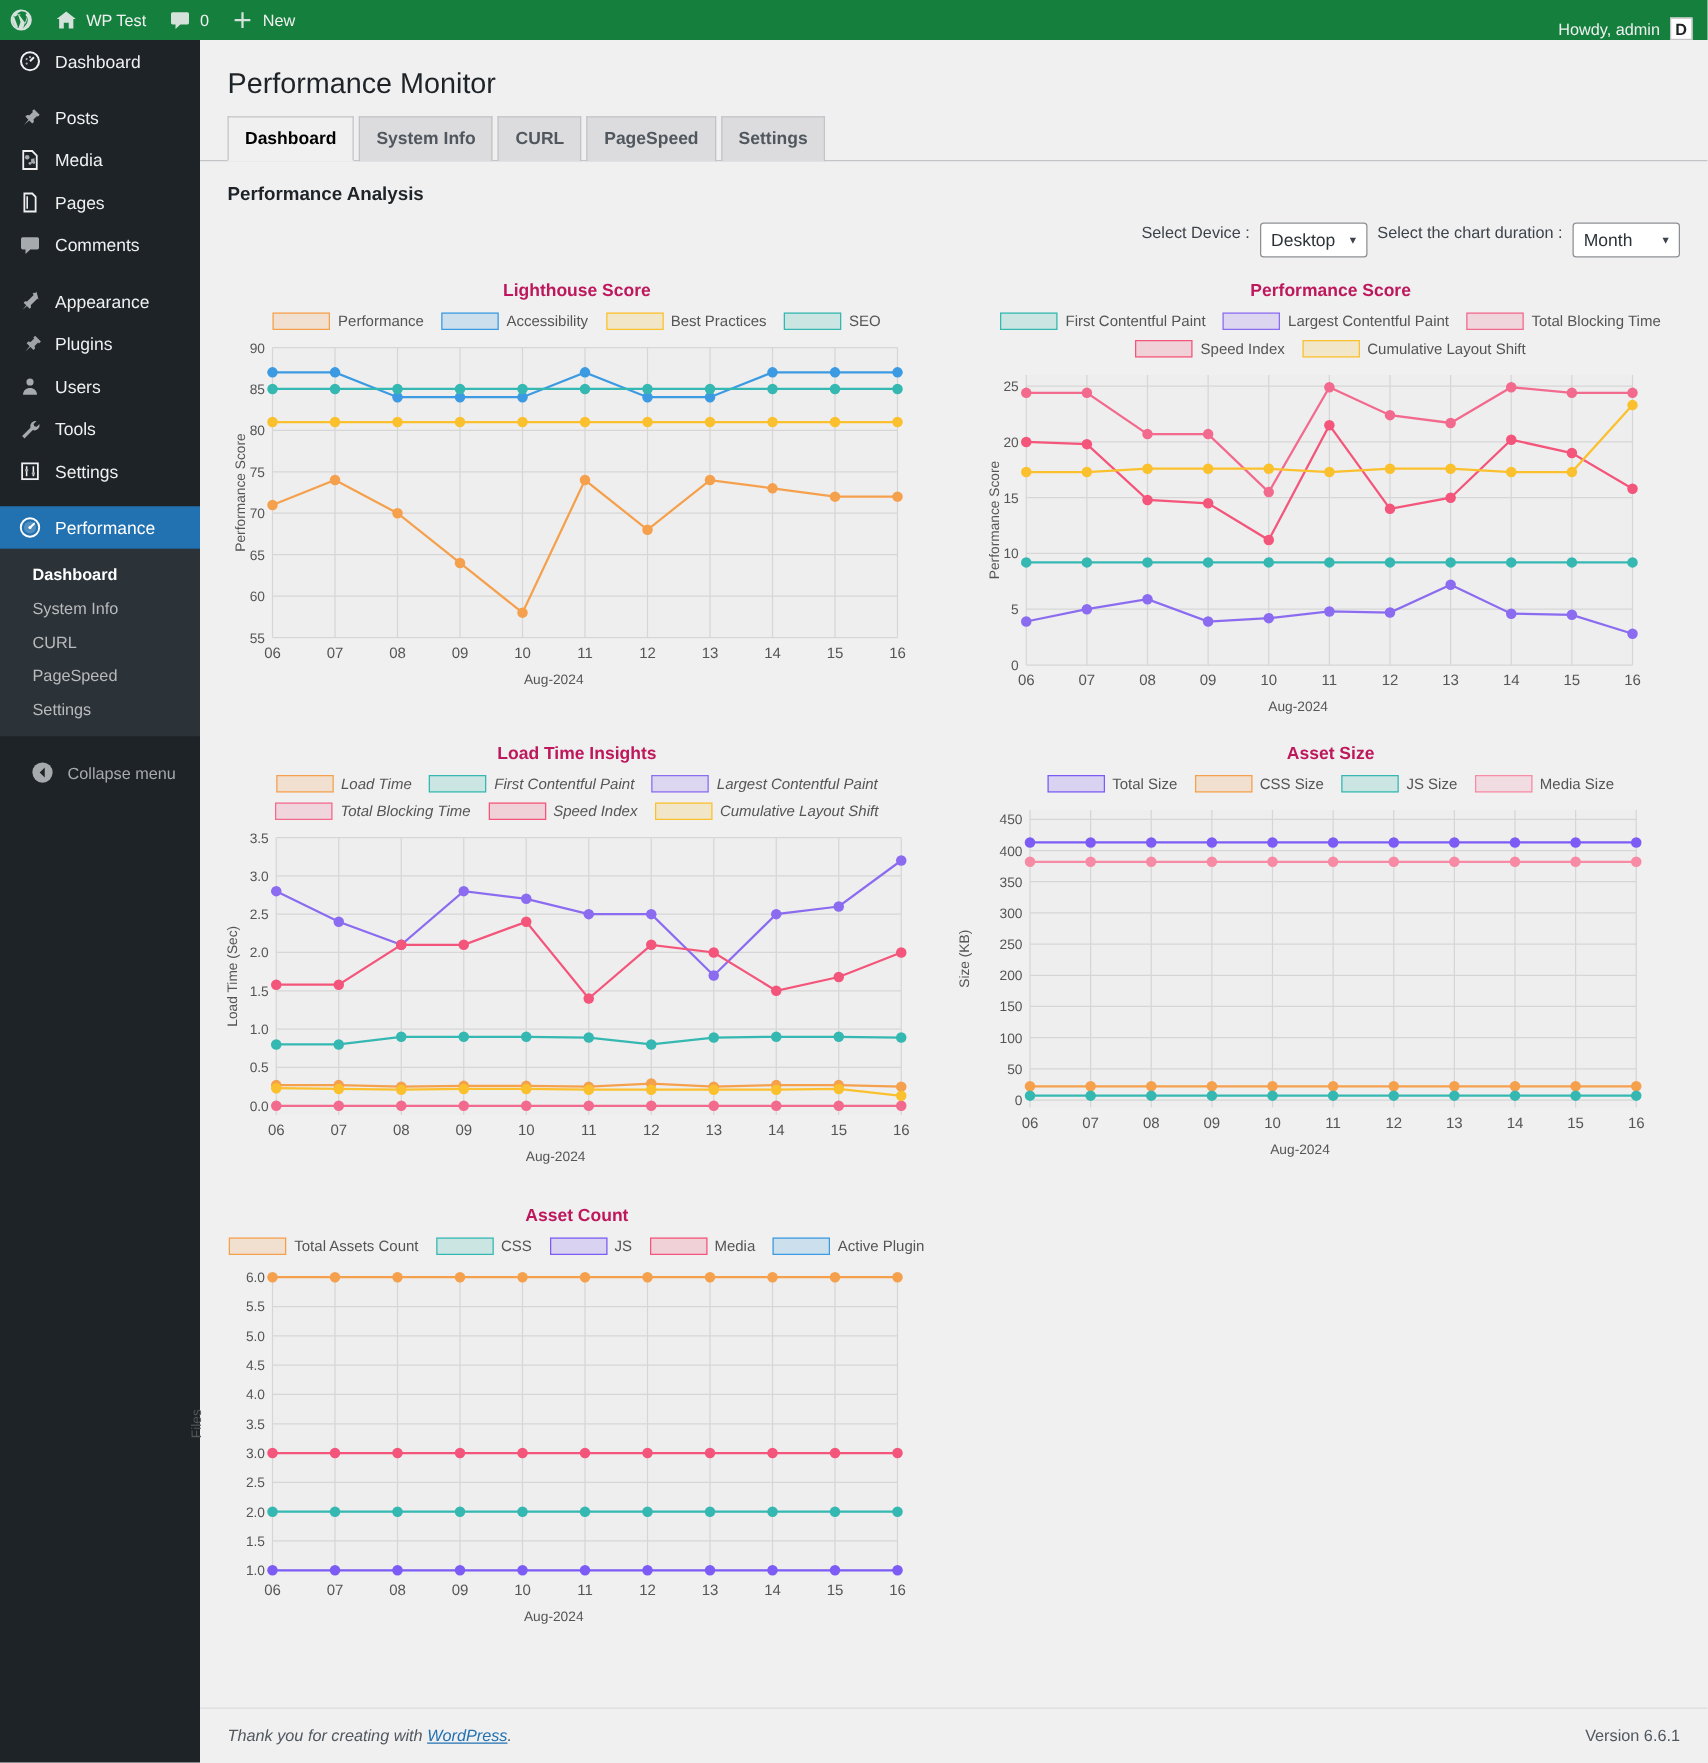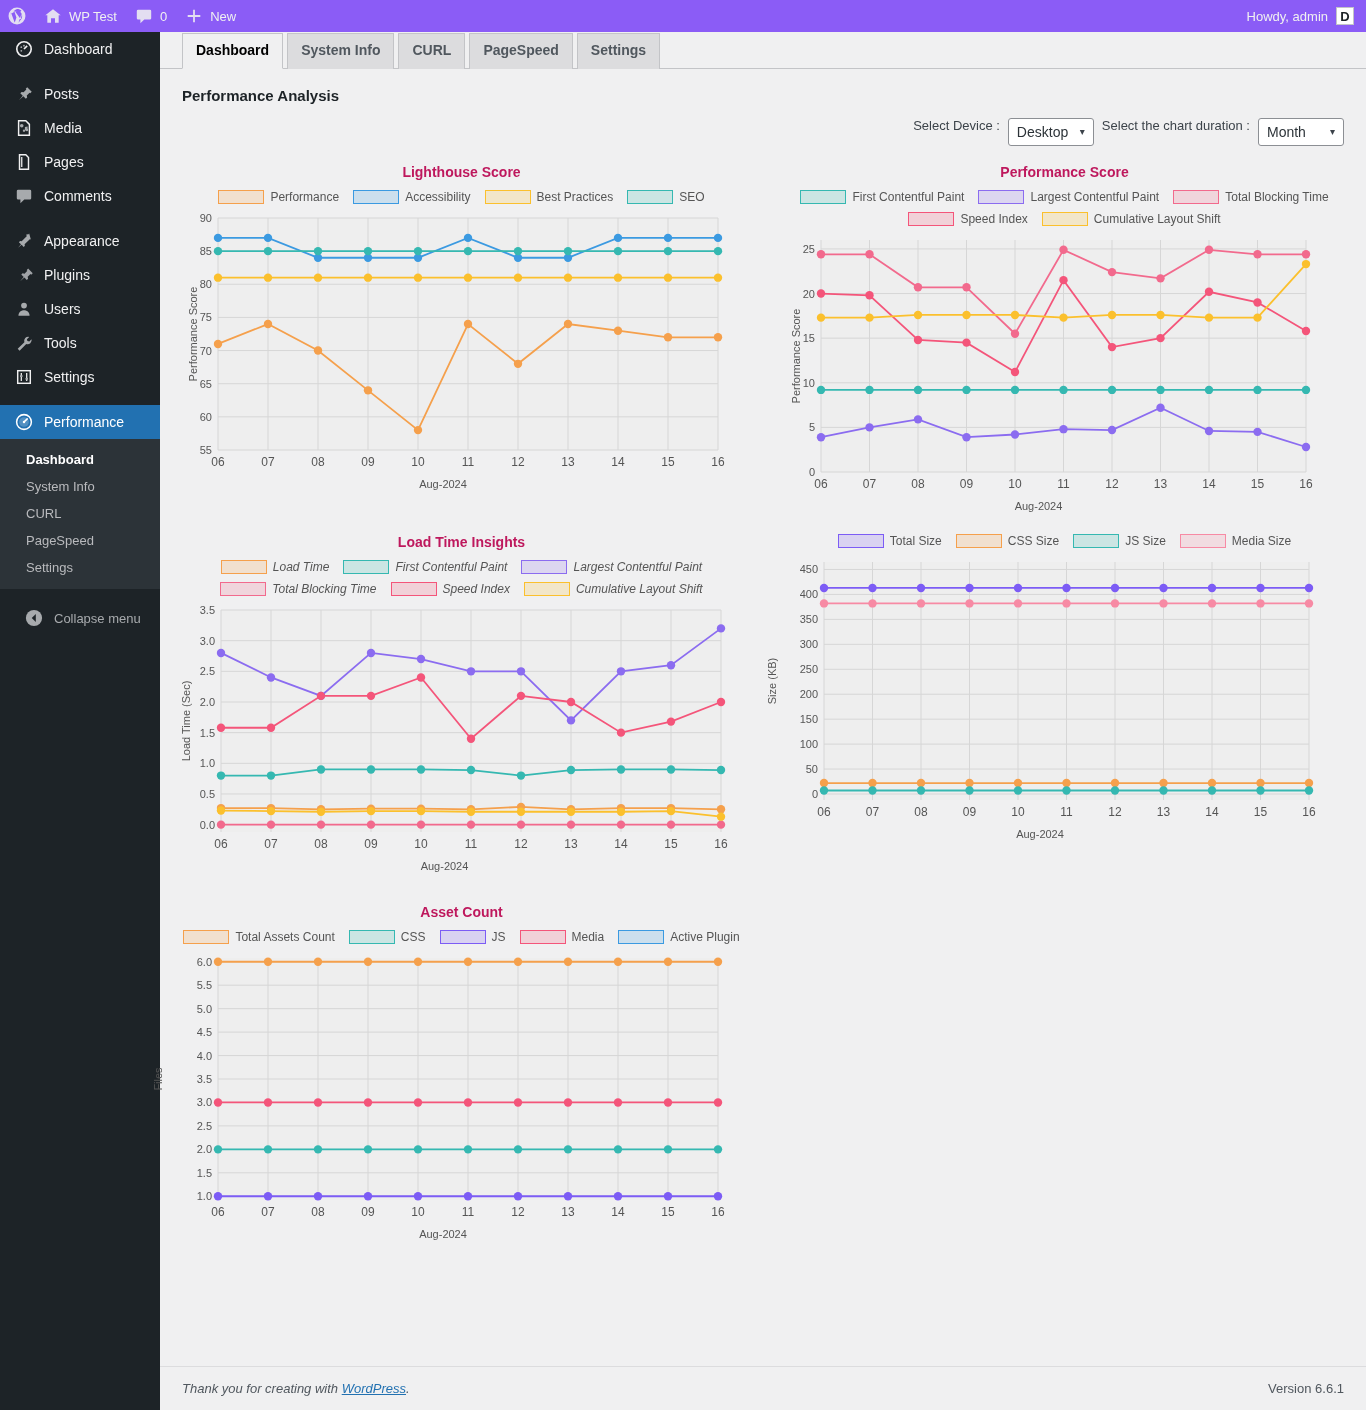--- a/index.html
+++ b/index.html
@@ -6,22 +6,22 @@
   html, body {
     width: 1366px; height: 1410px;
     font-family: "Liberation Sans", sans-serif;
     font-size: 13px; color: #3c434a;
     background: #f0f0f1; overflow: hidden;
   }
 
   
   #adminbar {
     position: absolute; top: 0; left: 0; width: 1366px; height: 32px;
-    background: #8b5cf6; color: #f0f0f1;
-    display: flex; align-items: center; font-size: 13px;
+    background: #15803d; color: #f0f0f1;
+    display: flex; align-items: flex-end; font-size: 13px;
   }
   .ab-item { display: flex; align-items: center; gap: 7px; height: 32px; padding: 0 9px; color: #f0f0f1; }
   .ab-item:first-child { padding-left: 8px; }
   .ab-icon { display: inline-block; width: 18px; height: 18px; opacity: .88; }
   .ab-icon svg { width: 18px; height: 18px; fill: #f0f0f1; display: block; }
   #adminbar-right { margin-left: auto; display: flex; align-items: center; gap: 8px; padding-right: 12px; }
   .avatar {
     width: 18px; height: 18px; background: #fff; color: #1d2327;
     font-weight: bold; font-size: 13px; line-height: 18px; text-align: center;
     border: 1px solid #c3c4c7;
@@ -273,20 +273,21 @@
           <circle cx="10" cy="10" r="9" fill="#a7aaad"></circle>
           <path d="M12 5.5 7.5 10 12 14.5z" fill="#1d2327"></path>
         </svg>
     </span>
     <span>Collapse menu</span>
   </div>
 </div>
 
 <div id="content">
 
+  <h1 id="page-title">Performance Monitor</h1>
 
   <div id="tabs">
     <div id="tabs-inner">
         <a class="nav-tab active">Dashboard</a>
         <a class="nav-tab">System Info</a>
         <a class="nav-tab">CURL</a>
         <a class="nav-tab">PageSpeed</a>
         <a class="nav-tab">Settings</a>
       </div>
     <div id="tabs-spacer"></div>
@@ -688,20 +689,21 @@
             <circle cx="395" cy="209.76243093922653" r="4.2" fill="#fbc02d"></circle>
             <circle cx="445" cy="209.76243093922653" r="4.2" fill="#fbc02d"></circle>
             <circle cx="495" cy="209.14917127071823" r="4.2" fill="#fbc02d"></circle>
             <circle cx="545" cy="214.6685082872928" r="4.2" fill="#fbc02d"></circle>
           </svg>
           <div class="axis-label-y" style="top: 119px; left: -14px;">Load Time (Sec)</div>
         </div>
         <div class="axis-label-x" style="width: 569px;">Aug-2024</div>
       </div>
       <div class="chart-card" style="left: 603px; top: 370px; width: 603px;">
+        <div class="chart-title">Asset Size</div>
         <div class="legend" style="max-width: 600px; margin: 0px auto 6px; text-align: right;">
           <span class="legend-item">
             <span class="sw" style="border-color:#7c5cf5;background:#7c5cf533;"></span>
             <span>Total Size</span>
           </span>
           <span class="legend-item">
             <span class="sw" style="border-color:#f5a04c;background:#f5a04c33;"></span>
             <span>CSS Size</span>
           </span>
           <span class="legend-item">

